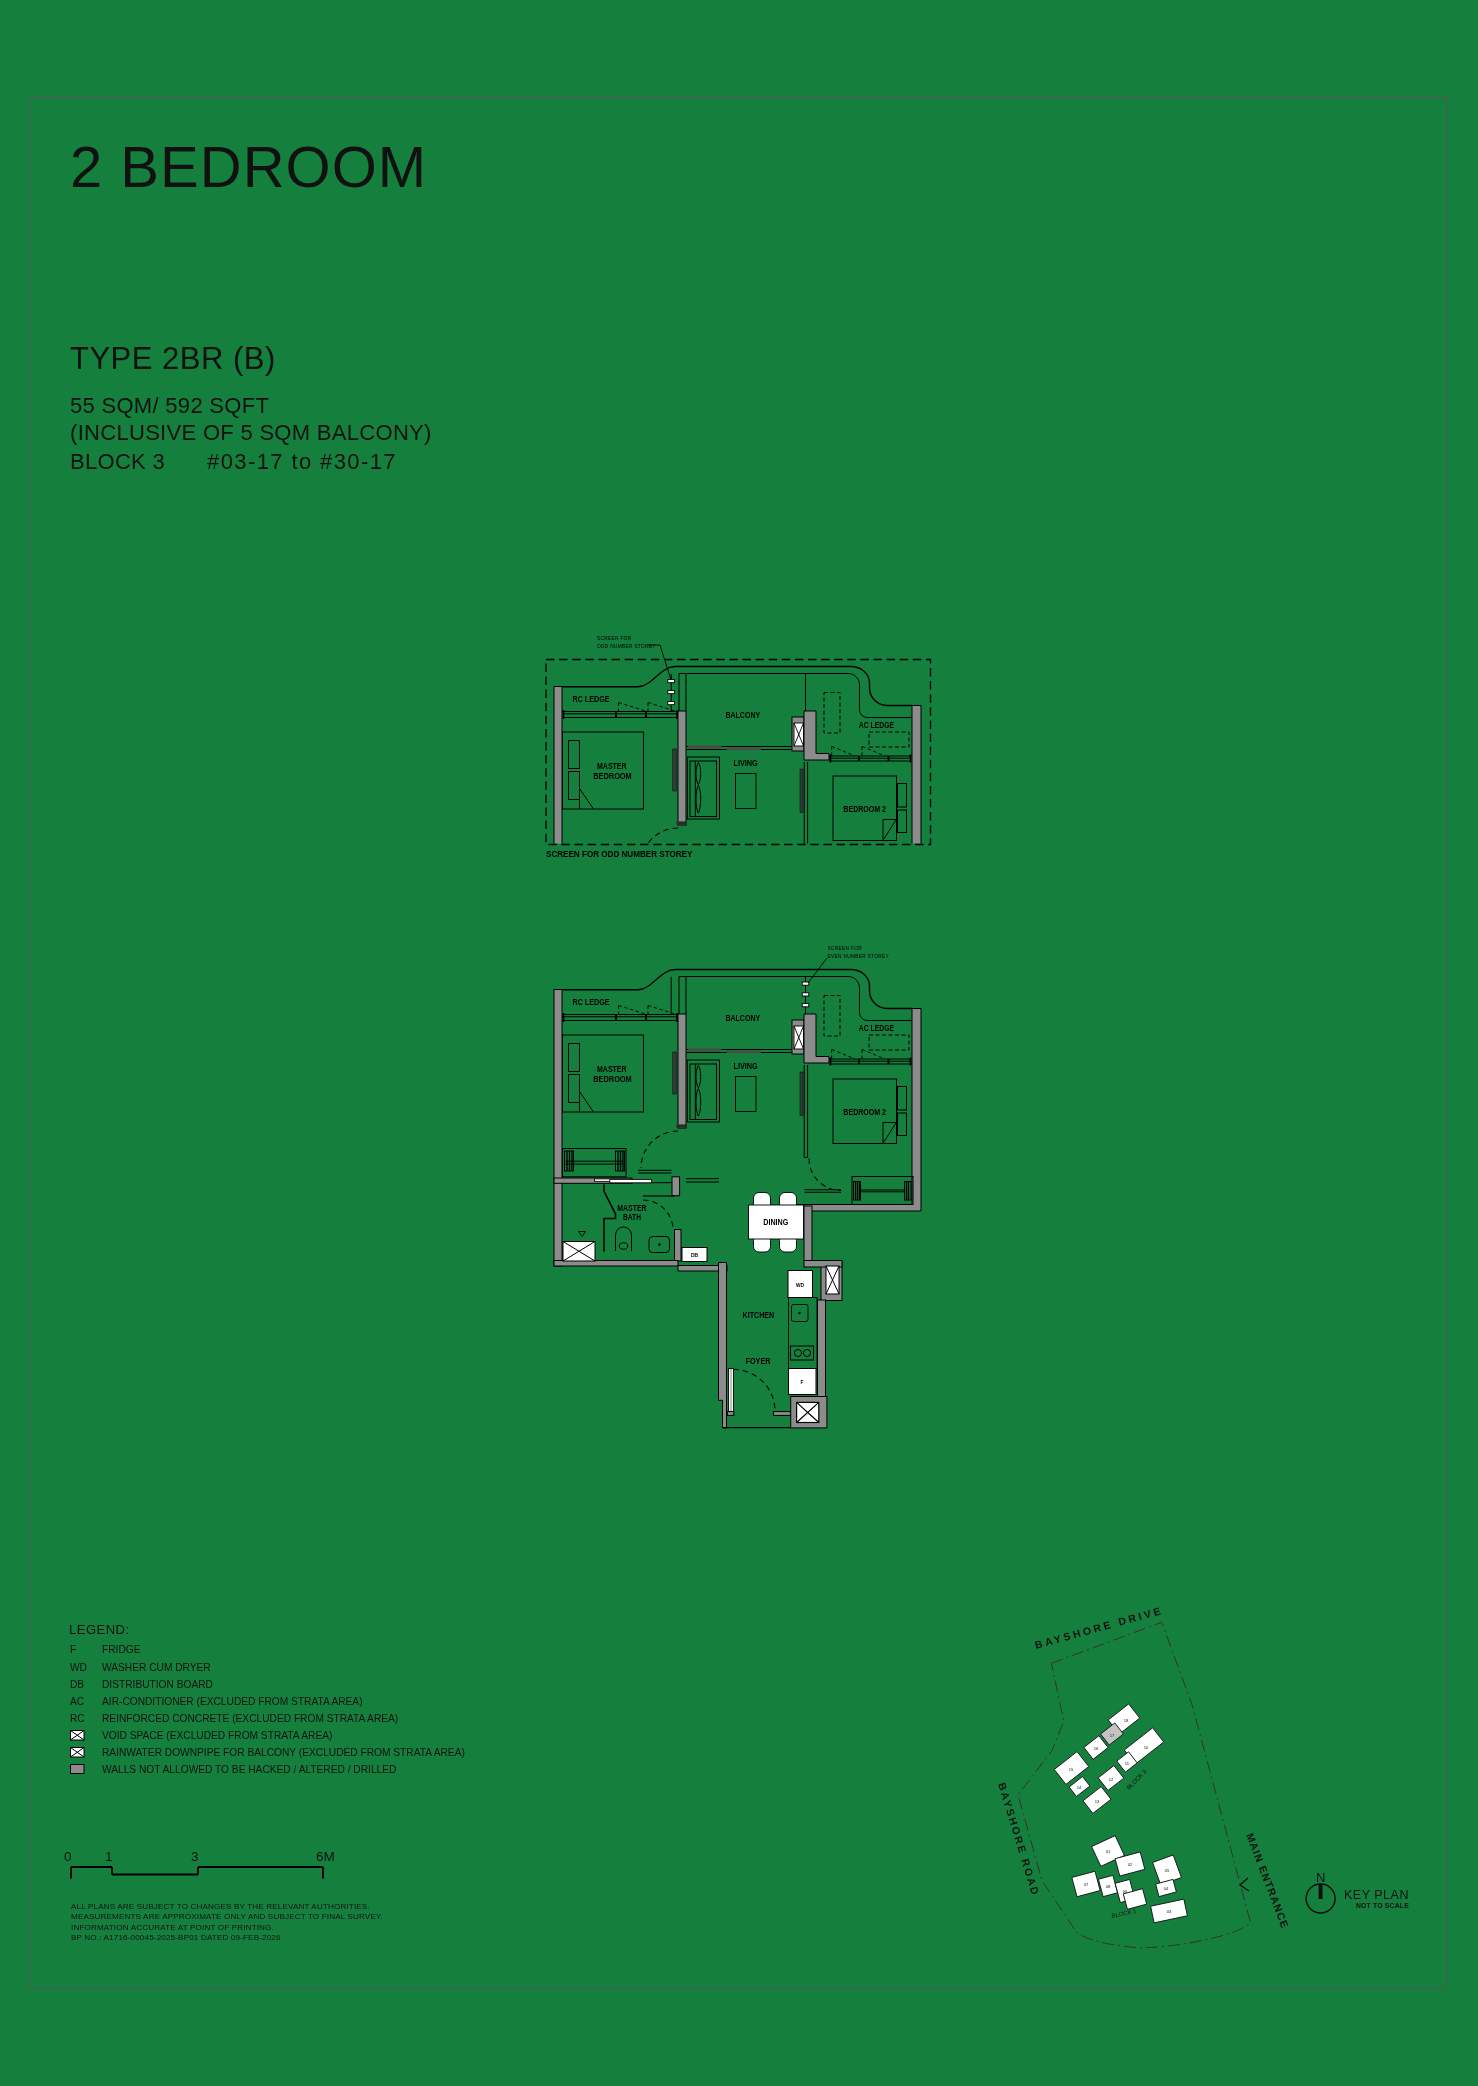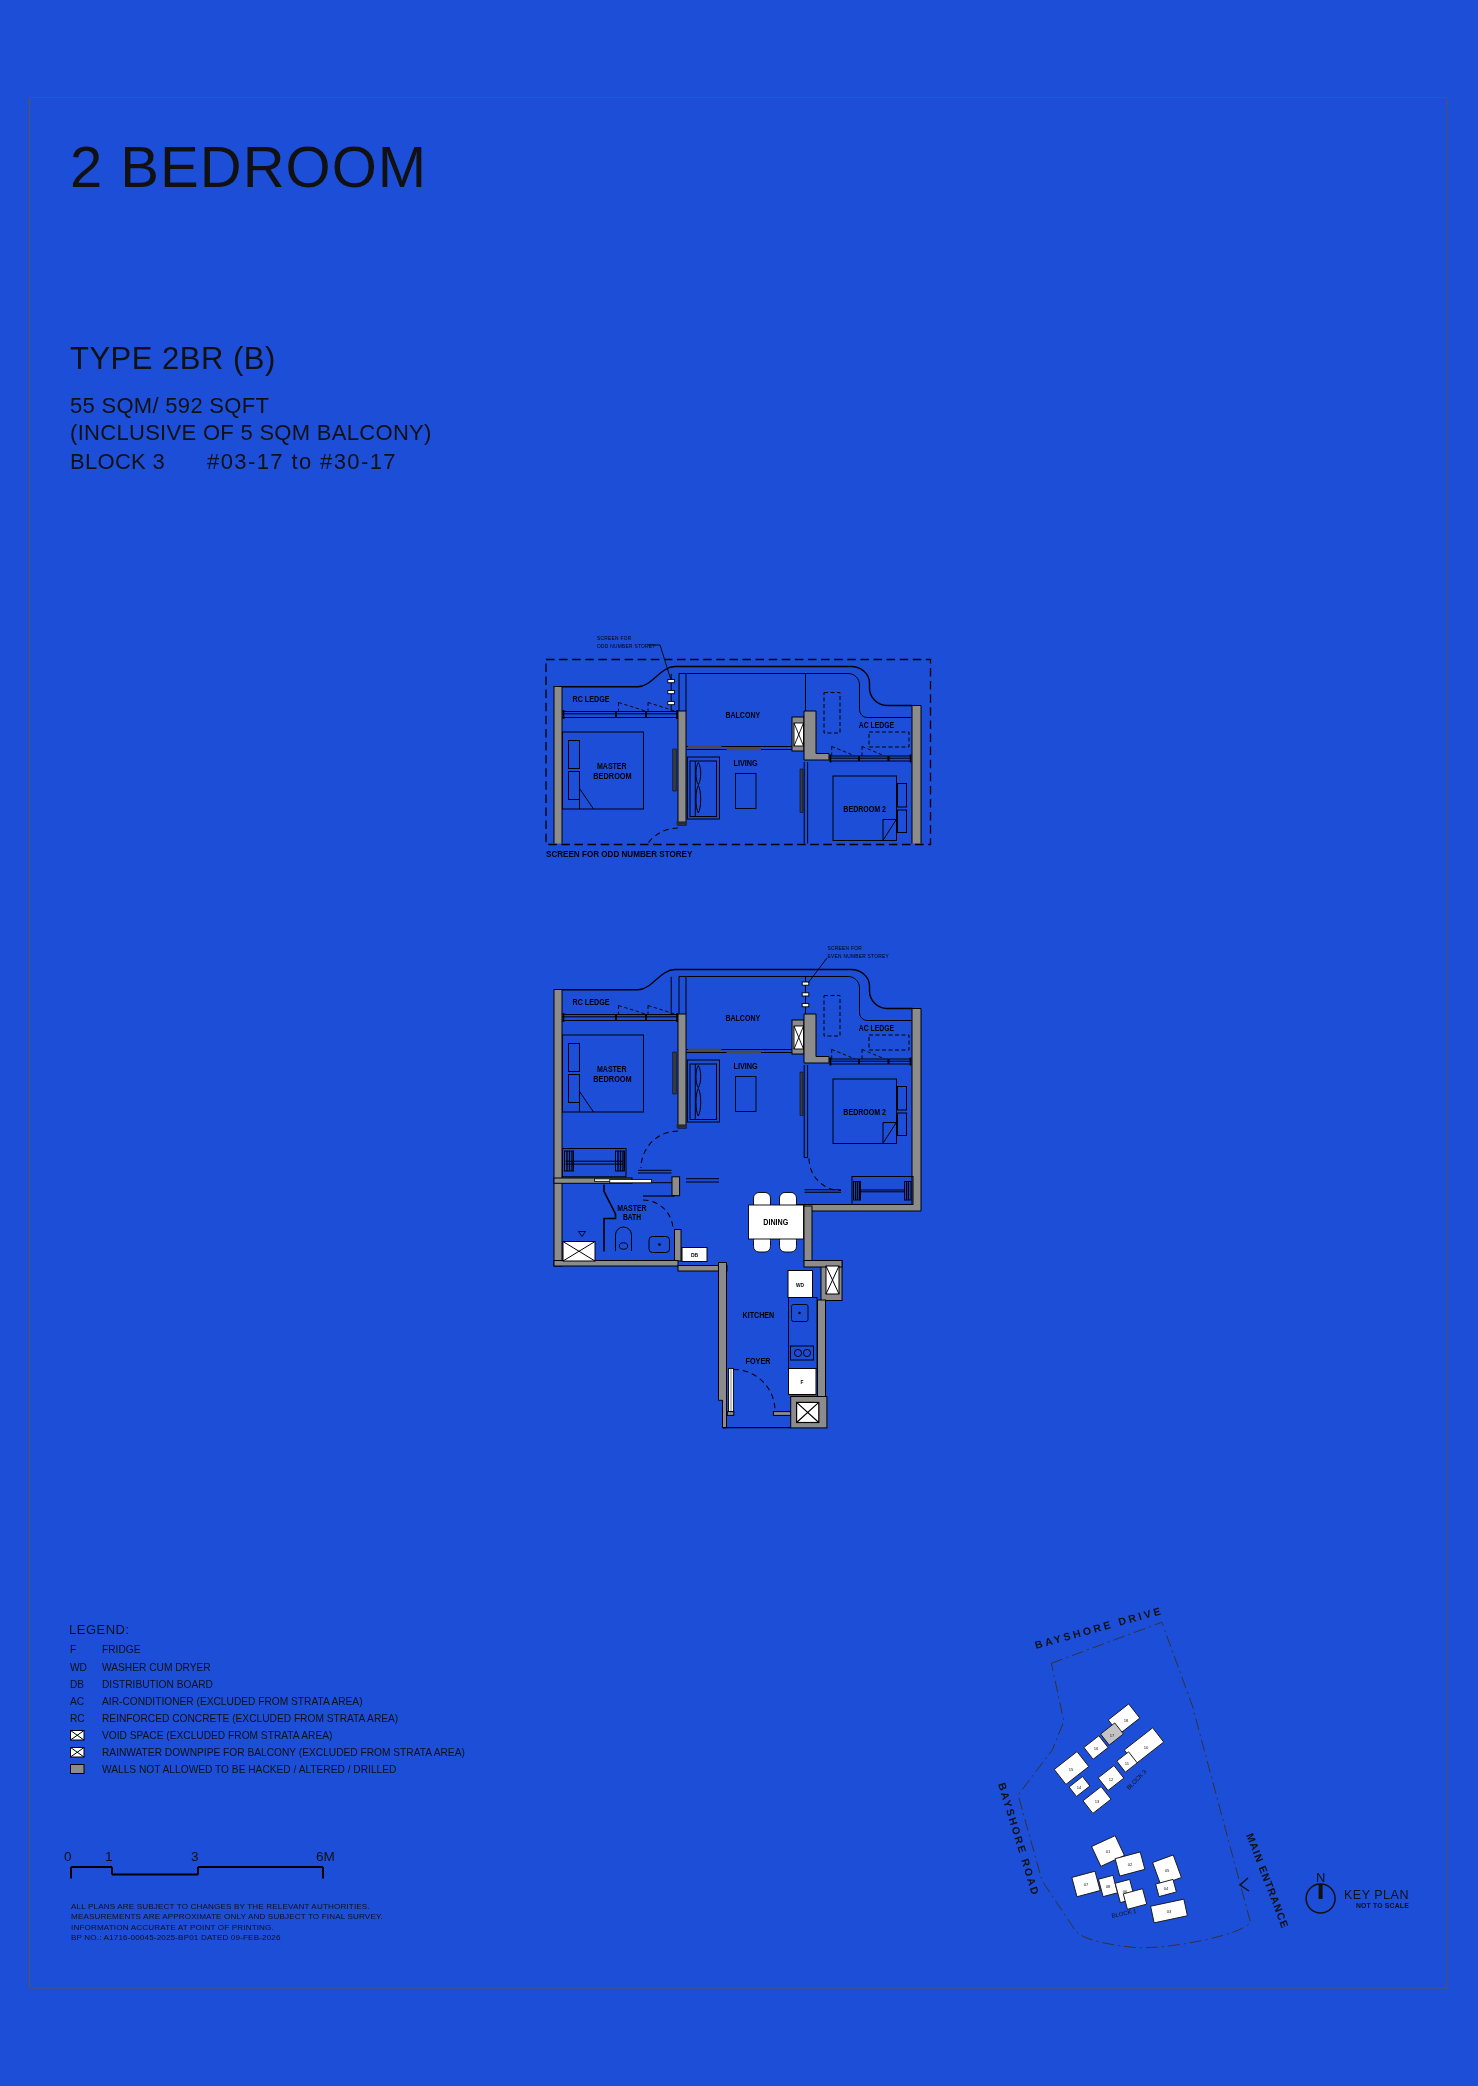--- a/index.html
+++ b/index.html
@@ -1,16 +1,16 @@
 <!DOCTYPE html>
 <html><head>
 <meta charset="utf-8">
 <style>
   html,body{margin:0;padding:0;background:#ffffff;}
-  #page{position:relative;width:1478px;height:2086px;background:#1d4ed8;overflow:hidden;
+  #page{position:relative;width:1478px;height:2086px;background:#15803d;overflow:hidden;
         font-family:"Liberation Sans", sans-serif;}
   svg text{font-family:"Liberation Sans", sans-serif;}
 </style>
 </head>
 <body>
 
 <div id="page">
 <svg width="1478" height="2086" viewBox="0 0 1478 2086" xmlns="http://www.w3.org/2000/svg">
 
 <rect x="29.5" y="97.5" width="1417.5" height="1890.5" fill="none" stroke="#555" stroke-width="1"></rect>

